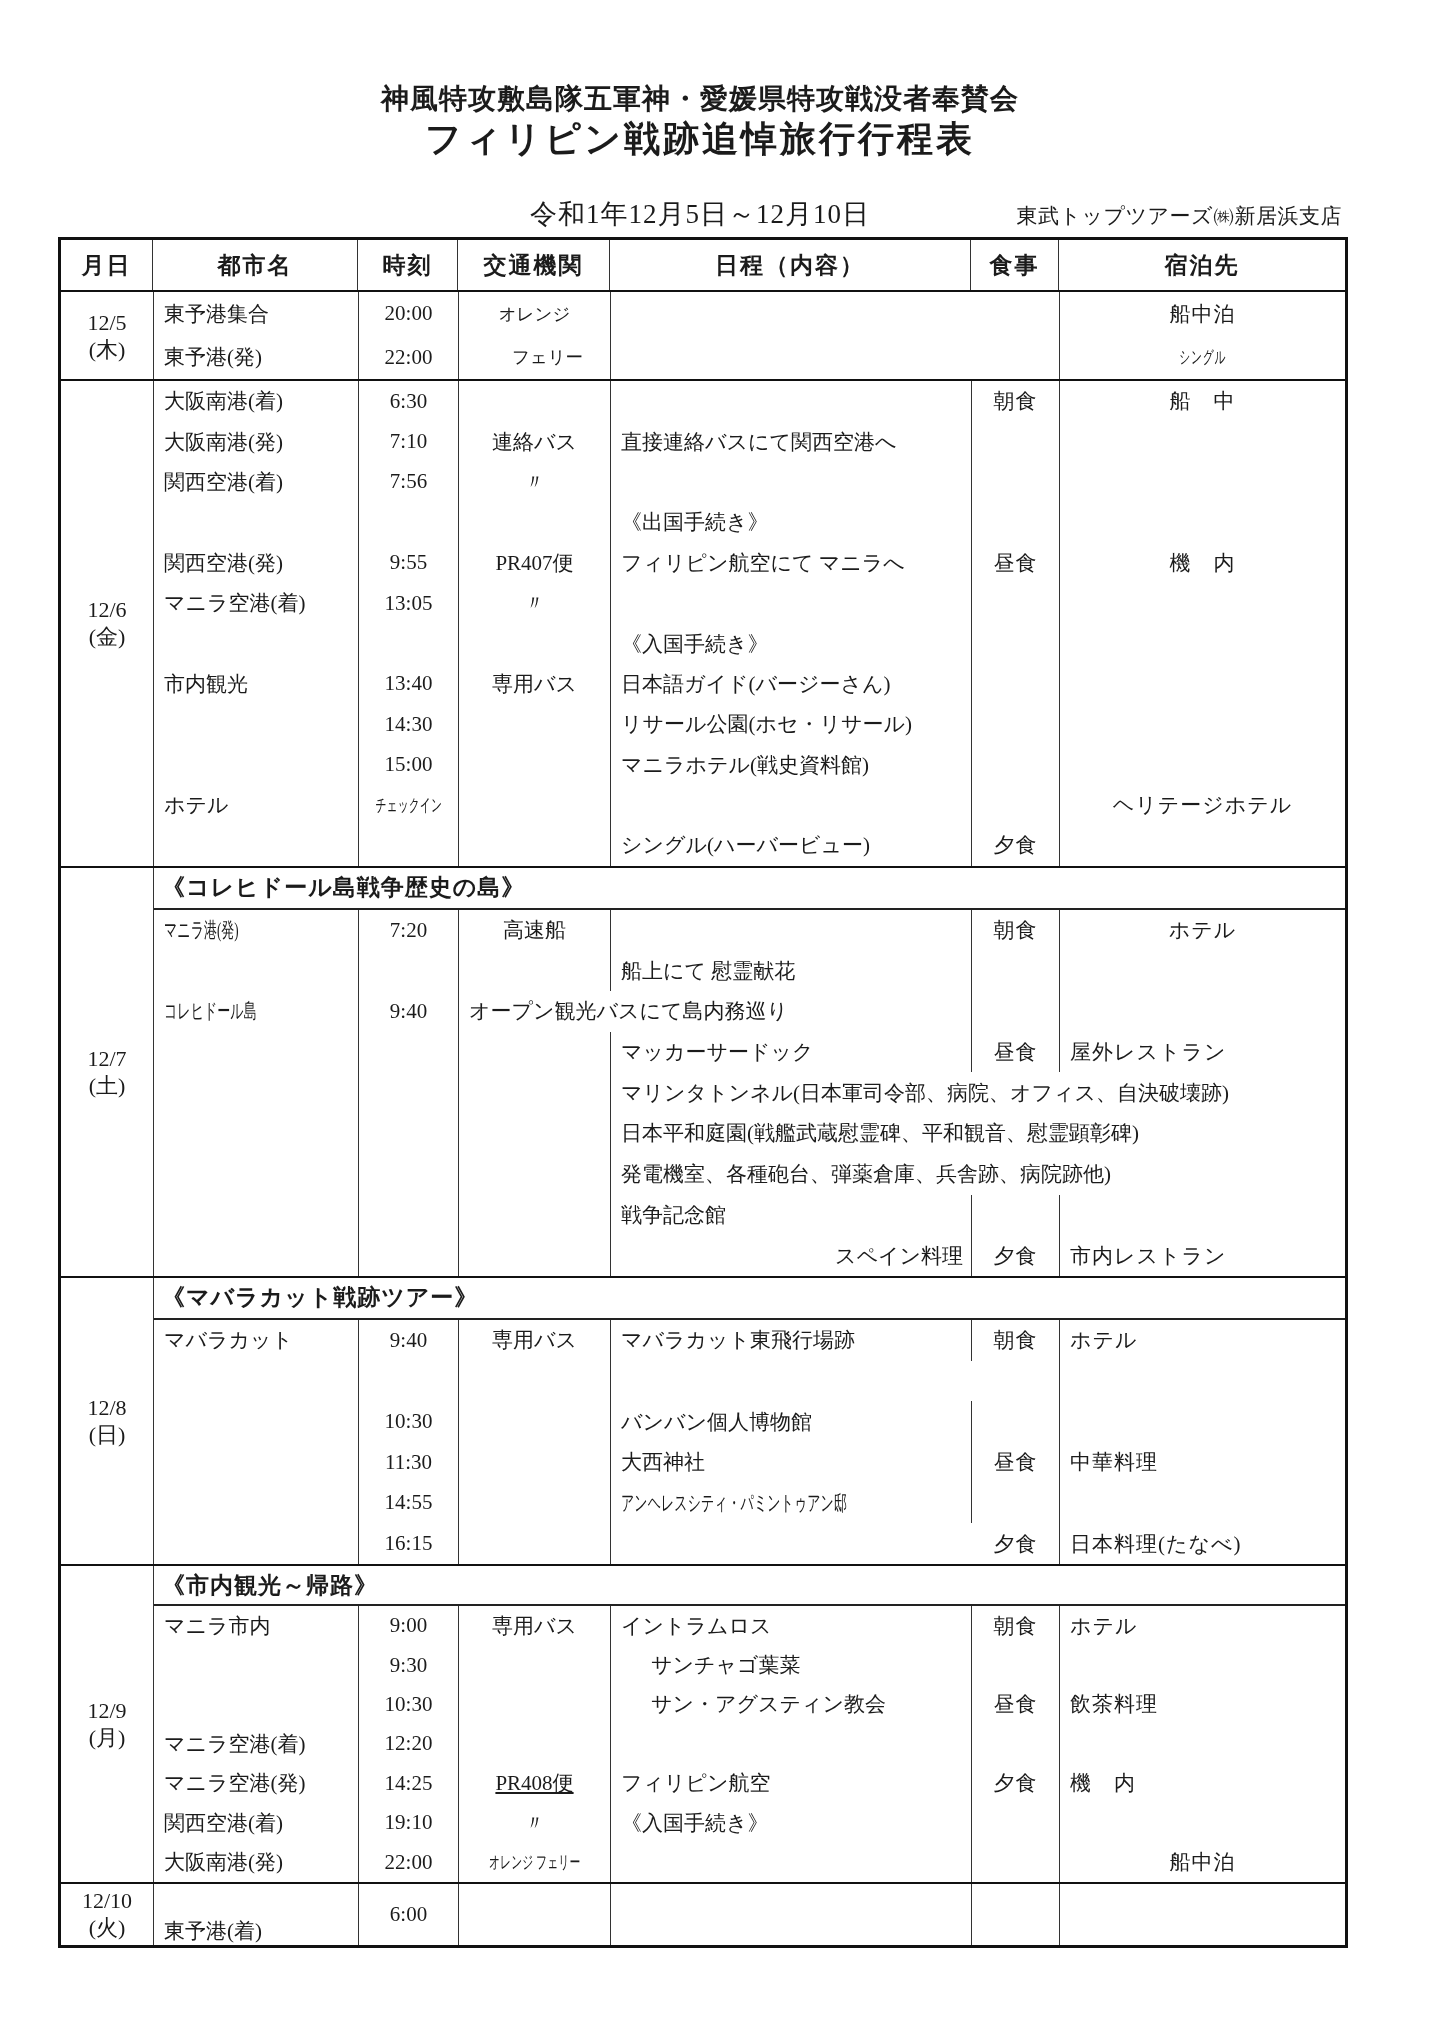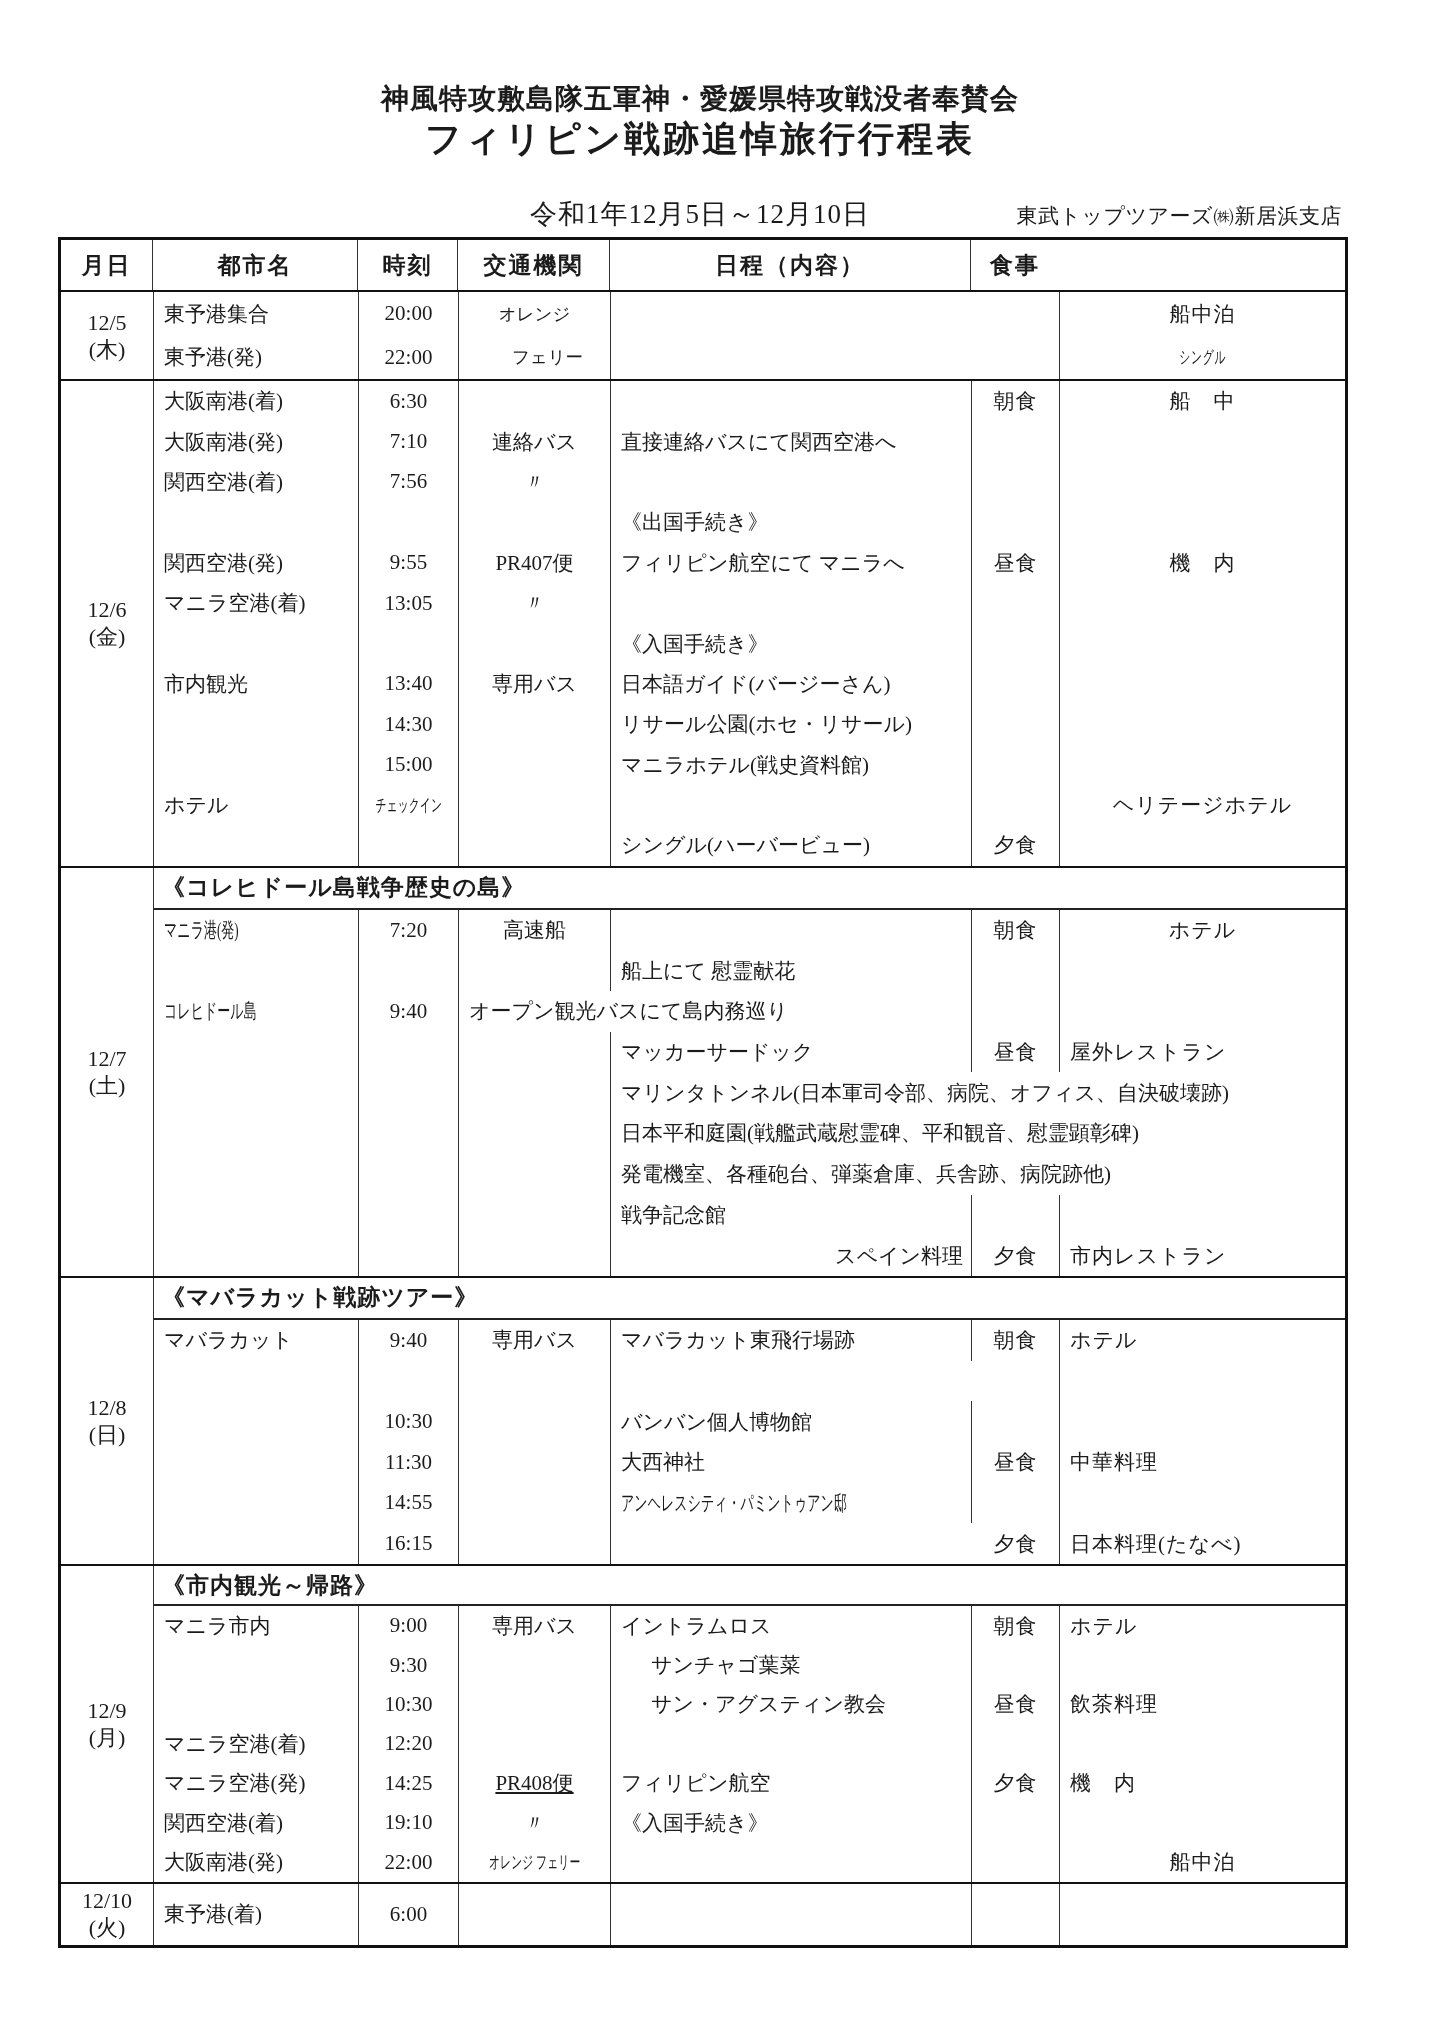--- a/index.html
+++ b/index.html
@@ -67,20 +67,21 @@
   </div>
 
   <div class="itable">
     <div class="header-row">
       <div class="hcell">月日</div>
       <div class="hcell">都市名</div>
       <div class="hcell">時刻</div>
       <div class="hcell">交通機関</div>
       <div class="hcell">日程（内容）</div>
       <div class="hcell">食事</div>
+      <div class="hcell">宿泊先</div>
     </div>
     <div id="blocks">
         <div class="block">
           <div class="date-cell">
             <div>12/5</div>
             <div>(木)</div>
           </div>
           <div class="block-body">
             <div class="lines" style="grid-auto-rows: 43.5px;">
               <div class="cell c-city" style="grid-area: 1 / 1;">
@@ -548,21 +549,21 @@
             </div>
           </div>
         </div>
         <div class="block">
           <div class="date-cell">
             <div>12/10</div>
             <div>(火)</div>
           </div>
           <div class="block-body">
             <div class="lines" style="grid-auto-rows: 61px;">
-              <div class="cell c-city" style="grid-area: 1 / 1;">
+              <div class="cell c-city" style="grid-area: 1 / 1; align-items: flex-end;">
                 <span class="tx">東予港(着)</span>
               </div>
               <div class="cell c-time" style="grid-area: 1 / 2;">
                 <span class="tx">6:00</span>
               </div>
               <div class="cell c-transport" style="grid-area: 1 / 3;"></div>
               <div class="cell c-content" style="grid-area: 1 / 4;"></div>
               <div class="cell c-meal" style="grid-area: 1 / 5;"></div>
               <div class="cell c-stay" style="grid-area: 1 / 6;"></div>
             </div>

